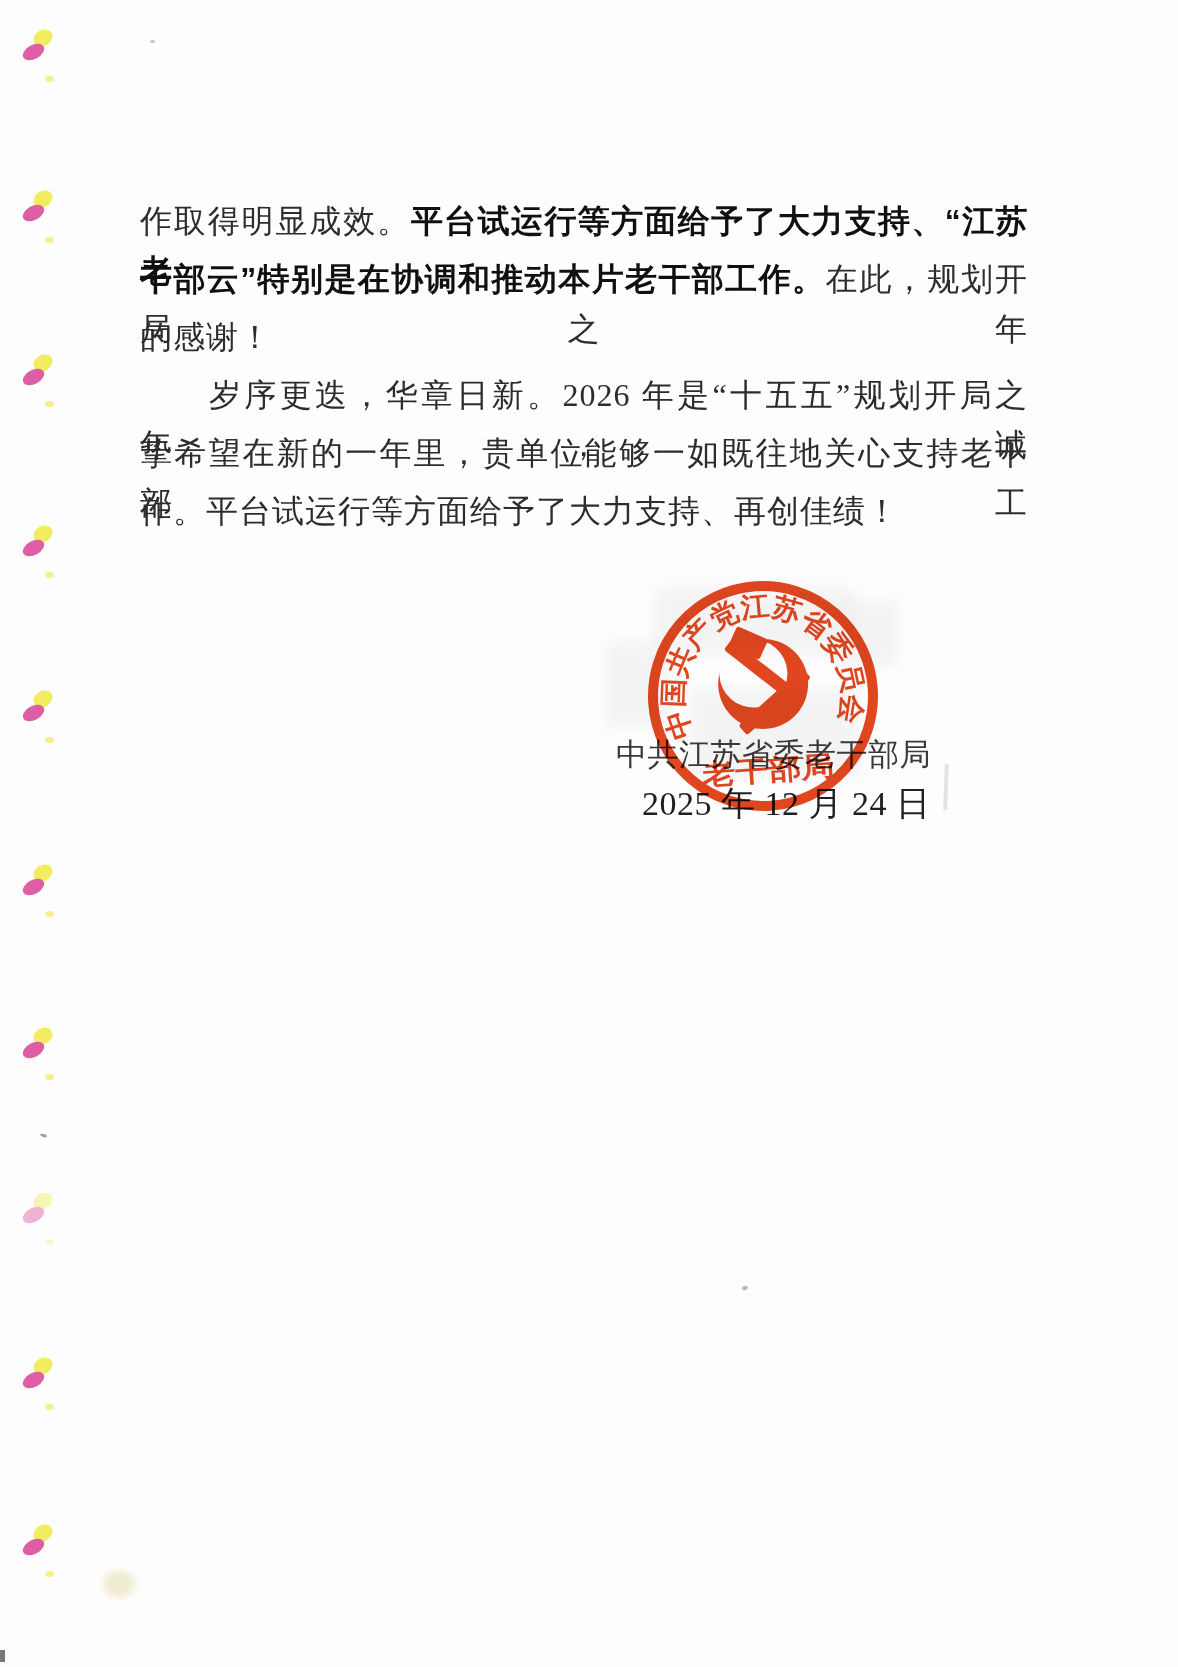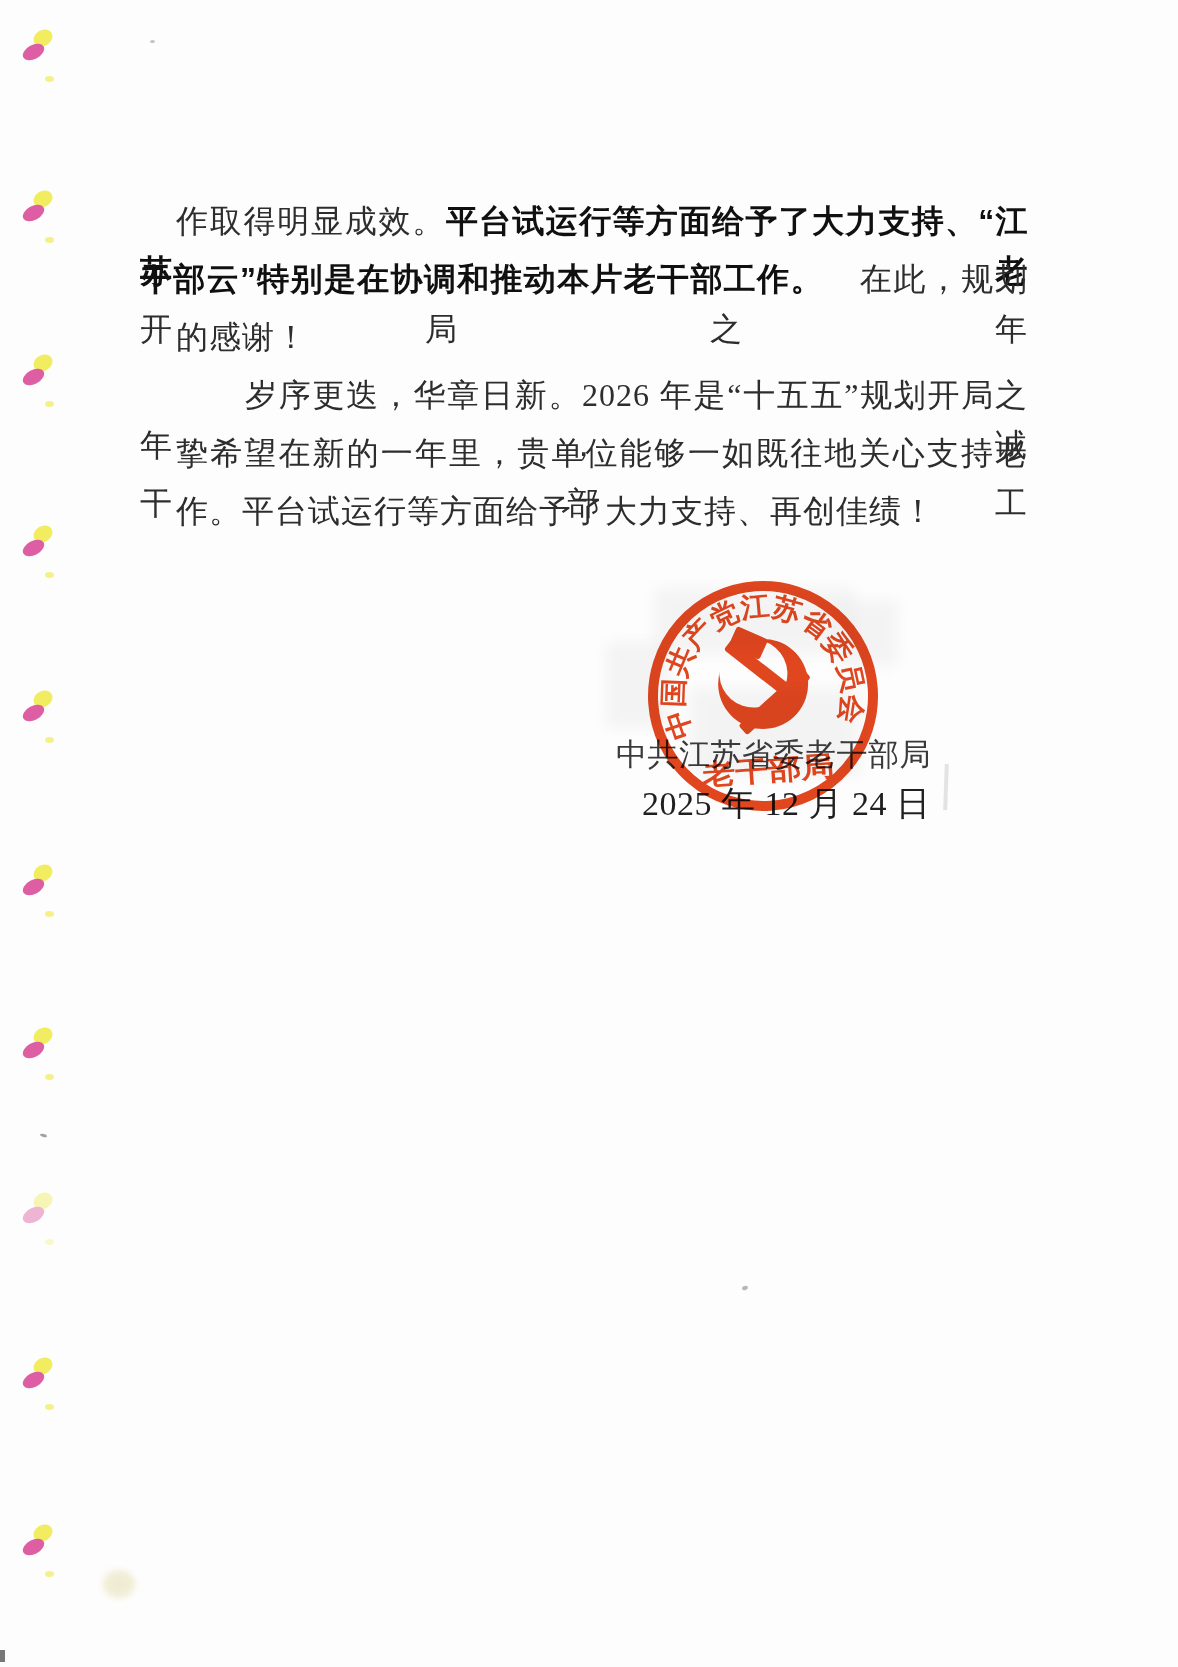--- a/index.html
+++ b/index.html
@@ -15,21 +15,21 @@
   .line{
     position:absolute;left:140px;width:888px;margin:0;
     font-size:32px;line-height:50px;letter-spacing:1px;
     color:#2d2d2d;
     font-family:"Liberation Serif",serif;
     text-align:justify;text-align-last:justify;
     z-index:2;
   }
   .line.no-just{text-align:center;text-align-last:left;}
   .line.indent{text-indent:69px;}
-  .seg-reg{font-weight:400;margin-left:36px;}
+  .seg-reg{font-weight:400;}
   .seg-emph{
     font-family:"Liberation Sans",sans-serif;
     font-weight:700;color:#101010;letter-spacing:0.5px;
   }
   
   .signature{
     position:absolute;left:609px;top:727px;margin:7px;
     font-size:31px;color:#3a3a3a;letter-spacing:0.5px;z-index:2;
   }
   .dateline{

